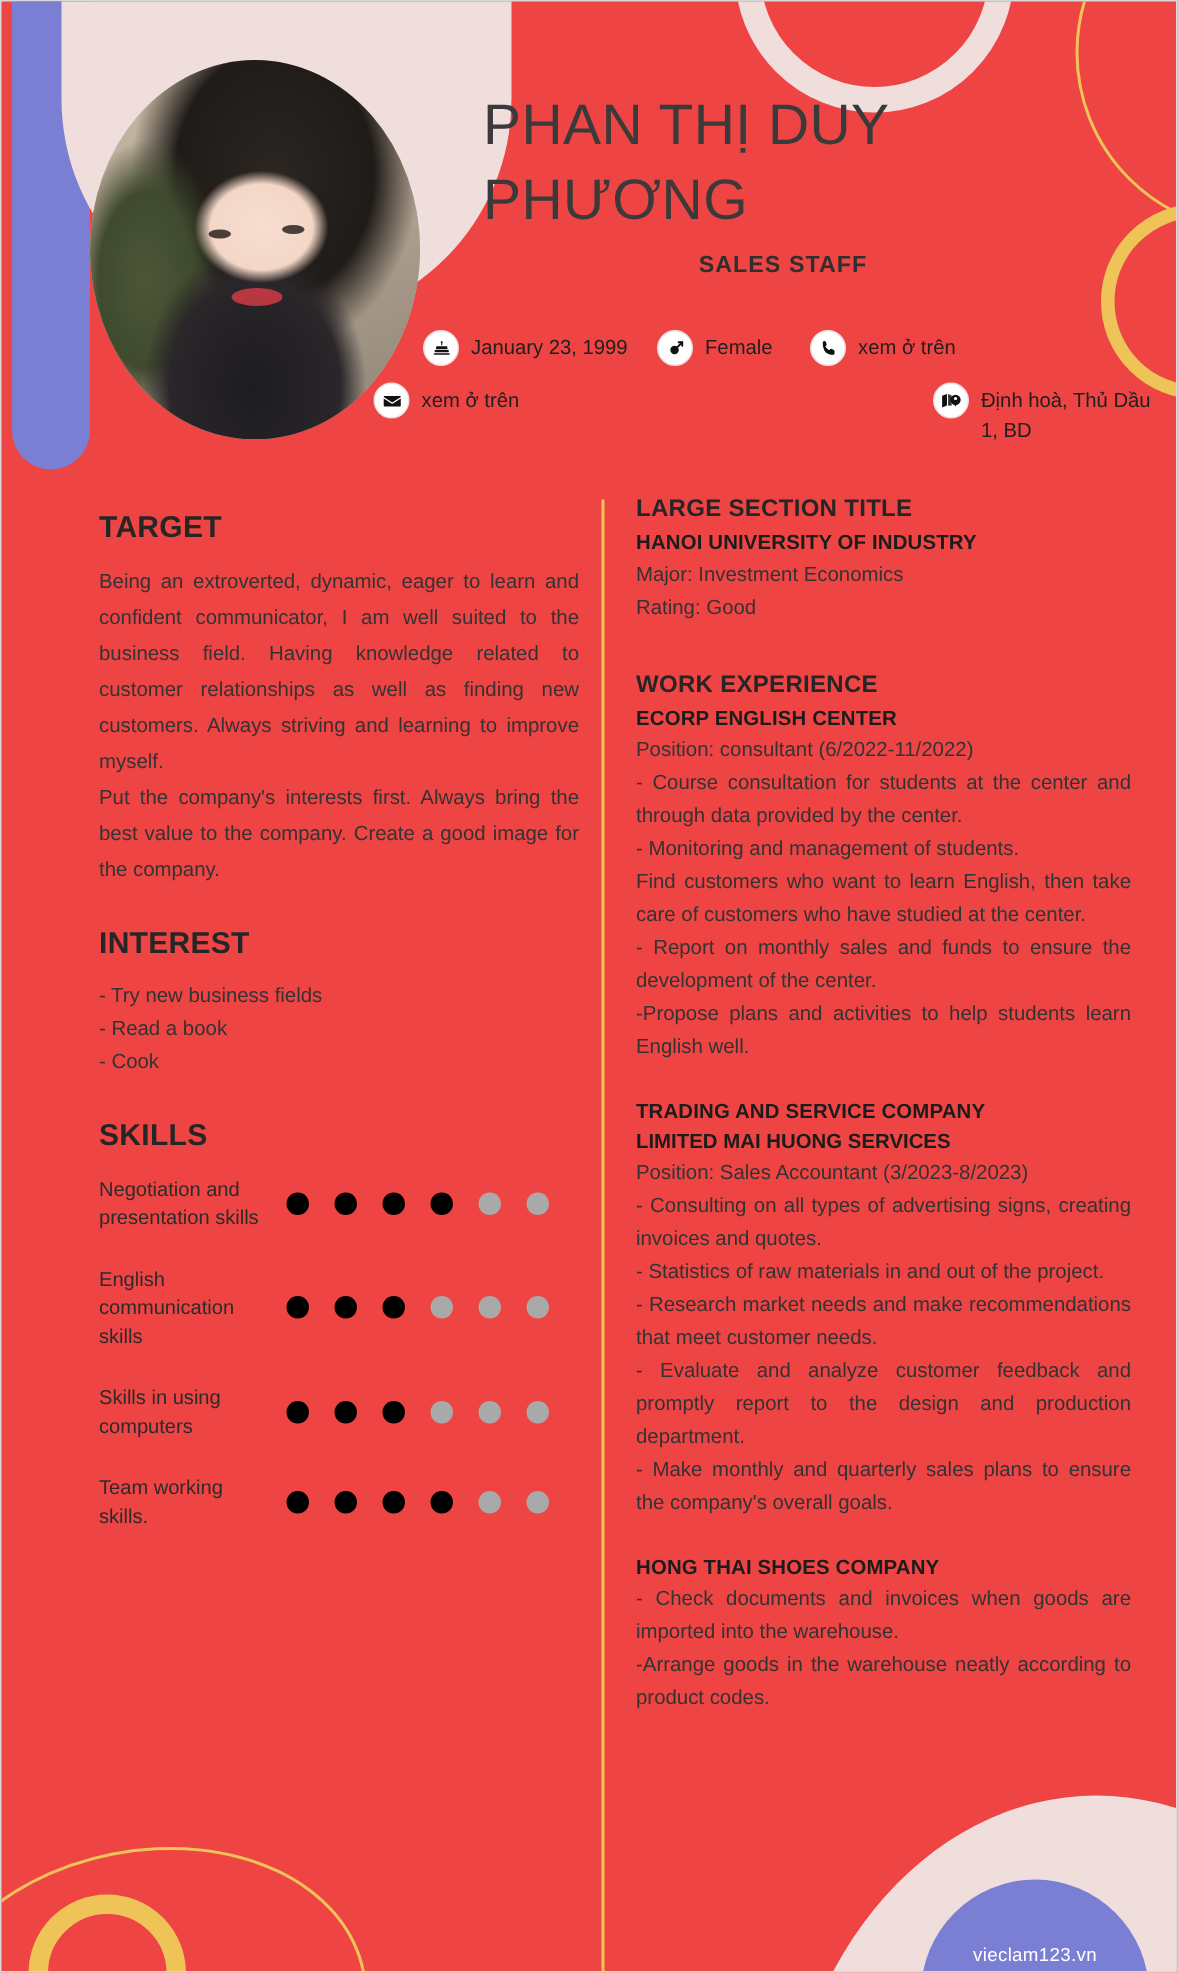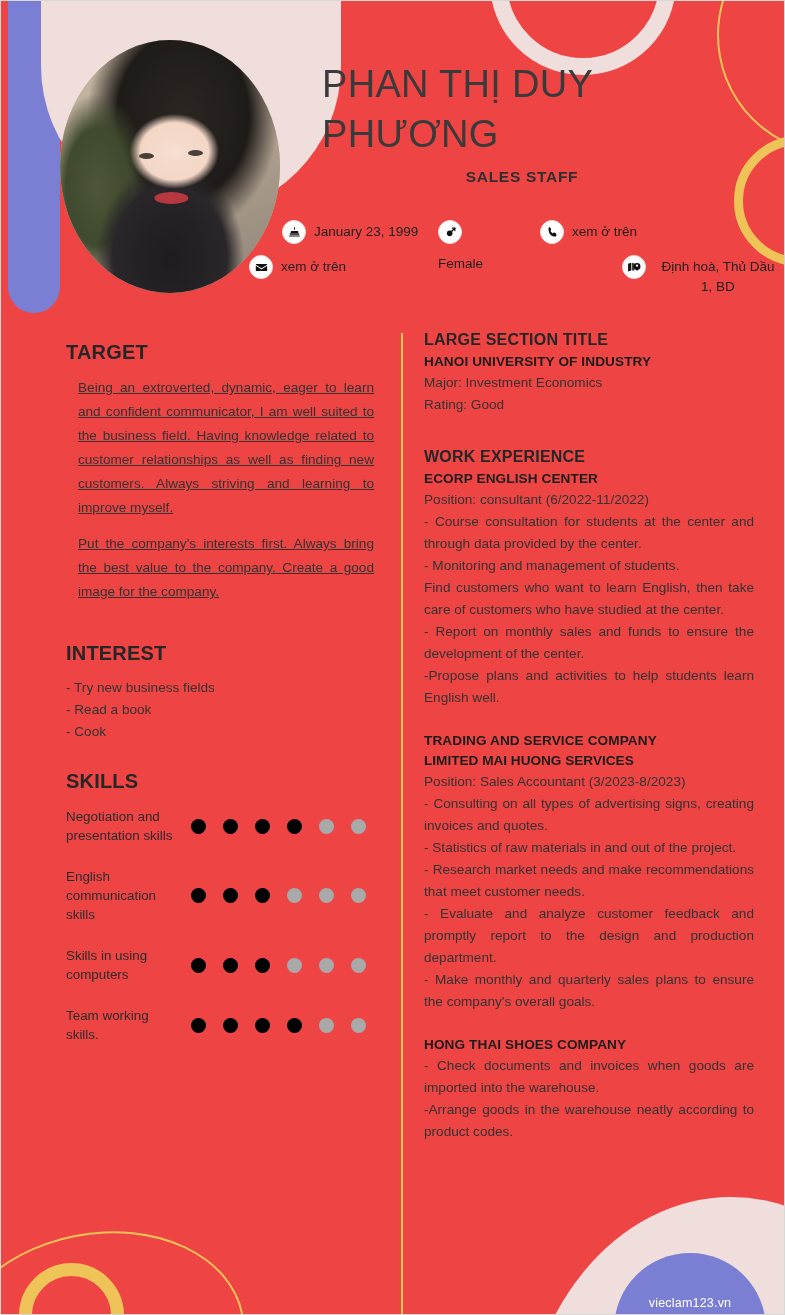--- a/index.html
+++ b/index.html
@@ -163,25 +163,24 @@
     align-items: center;
     justify-content: center;
     background: #fff;
   }
   .ci-icon svg { display: block; }
   .ci-text {
     font-size: 13.5px;
     line-height: 20px;
     color: #1f1f1f;
     padding-top: 2px;
-    text-align: center;
   }
 
   .c-birthday { left: 281px; top: 219px; }
-  .c-gender   { left: 437px; top: 219px; flex-direction: column; }
+  .c-gender   { left: 437px; top: 219px; }
   .c-phone    { left: 539px; top: 219px; }
   .c-email    { left: 248px; top: 254px; }
   .c-address  { left: 621px; top: 254px; width: 160px; }
   .c-address .ci-text { line-height: 20px; }
 
   
   .divider {
     position: absolute;
     left: 400px; top: 332px;
     width: 2px; height: 983px;
@@ -201,26 +200,25 @@
   h2.sec-title {
     margin: 0 0 12px 0;
     font-size: 20px;
     font-weight: bold;
     color: #262626;
     letter-spacing: 0.2px;
   }
   .col-right h2.sec-title { font-size: 16px; margin-bottom: 3px; }
 
   p.para {
-    margin: 12px;
+    margin: 0;
     font-size: 13.6px;
     line-height: 24px;
     color: #333333;
     text-align: justify;
-    text-decoration: underline;
   }
   .para + .para { margin-top: 0; }
 
   .bullet-line {
     font-size: 13.6px;
     line-height: 22px;
     color: #333333;
   }
 
   

